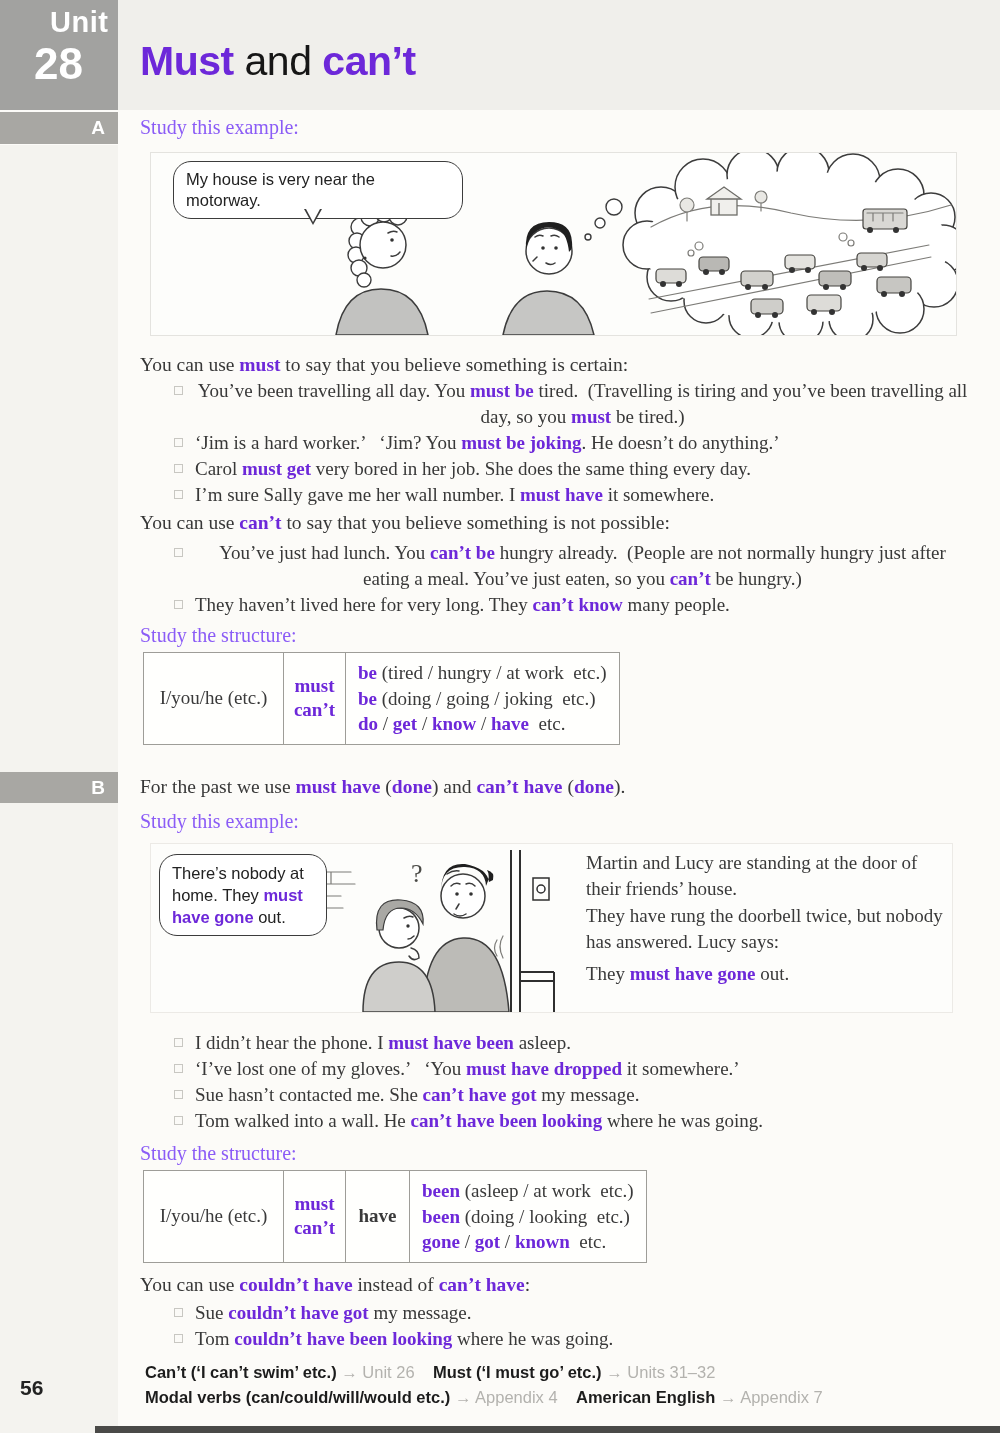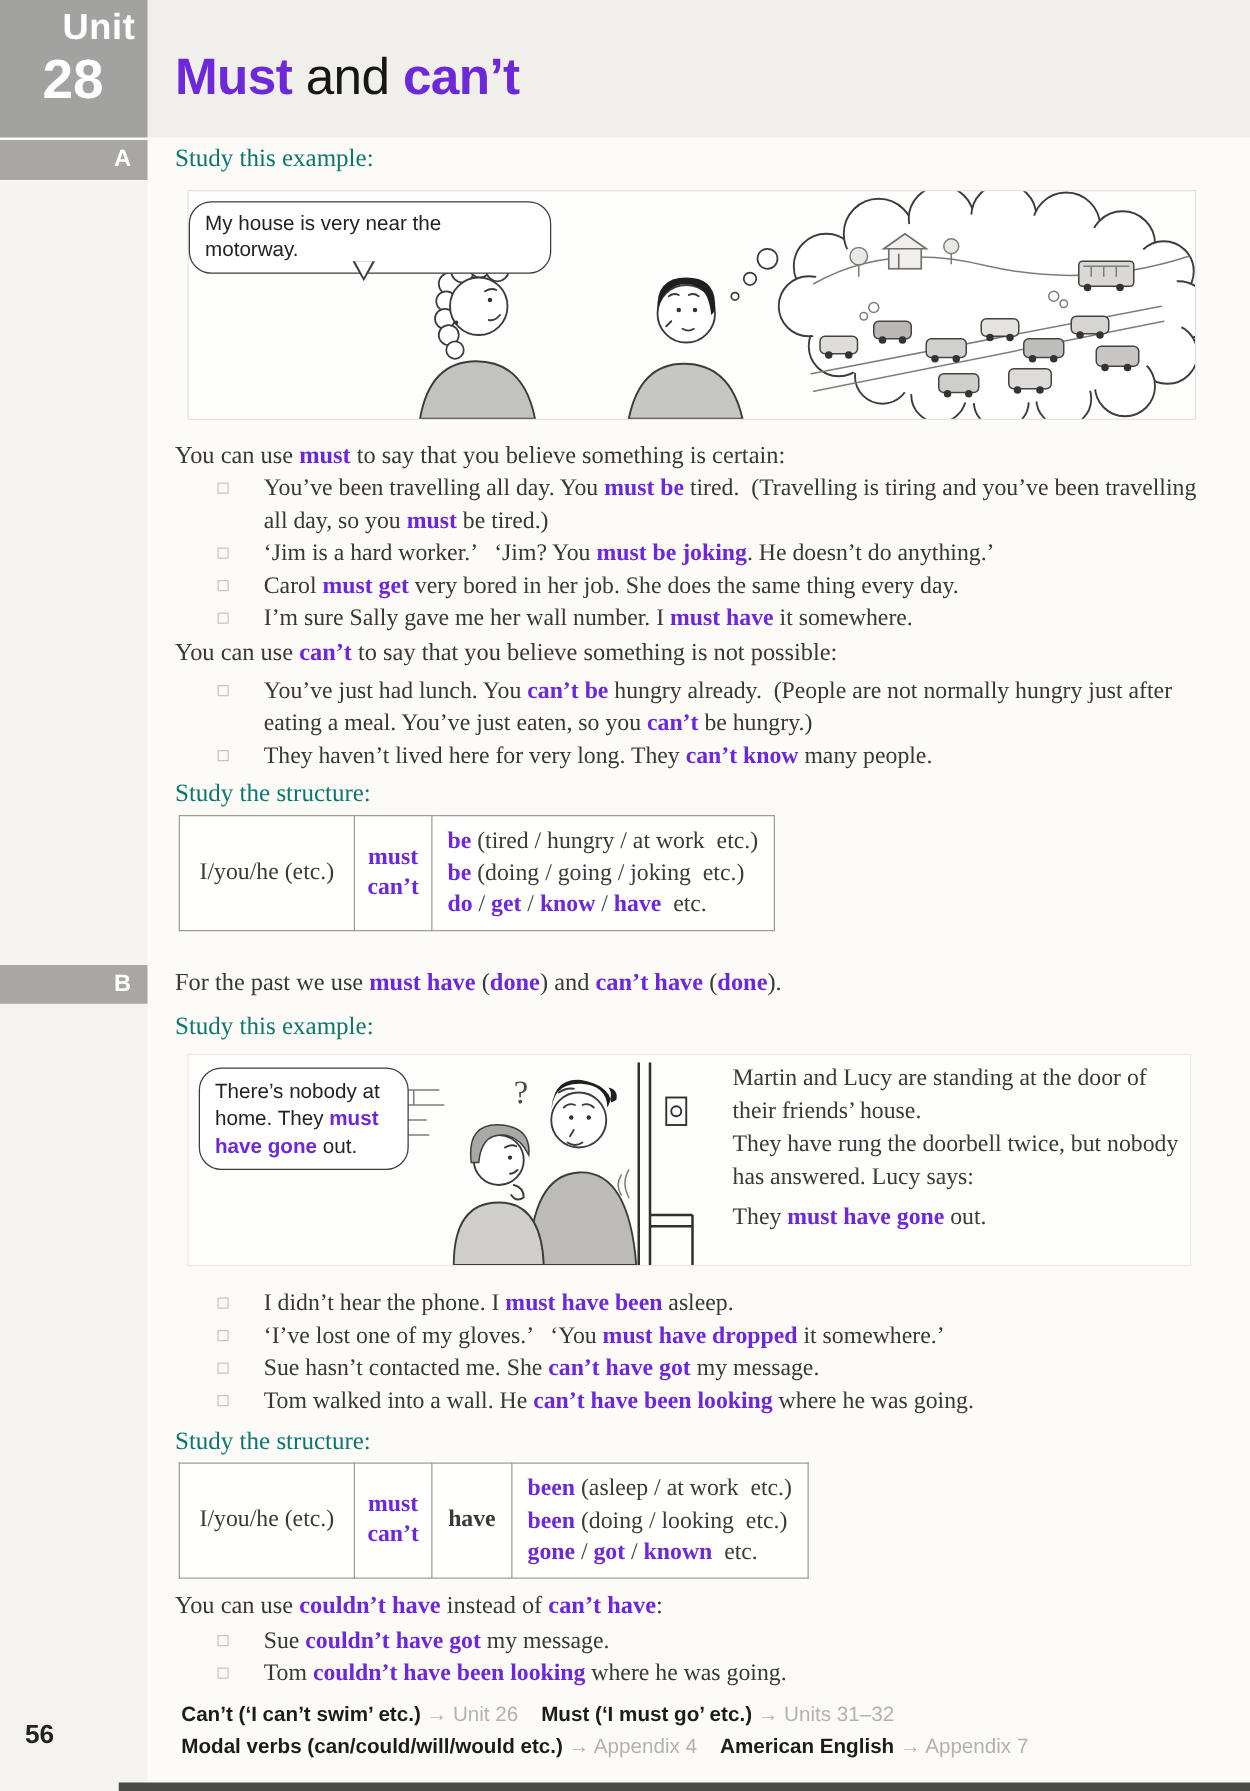--- a/index.html
+++ b/index.html
@@ -19,43 +19,43 @@
   .title { position:absolute; left:140px; top:38px; font-family:"Liberation Sans", sans-serif;
            font-size:41px; font-weight:400; color:#161616; letter-spacing:-0.5px; }
   .title .bseg { font-weight:700; }
   .band { position:absolute; left:0; width:118px; height:32px; background:#a8a7a3;
           color:#fff; font-family:"Liberation Sans", sans-serif; font-weight:700; font-size:19px;
           display:flex; align-items:center; justify-content:flex-end; padding-right:13px; }
   .band-a { top:112px; }
   .band-b { top:772px; height:31px; }
 
   .blk { position:absolute; left:140px; width:830px; }
-  .lead { font-size:20px; color:#0f766e; }
+  .lead { font-size:20px; color:#8b5cf6; }
   .bseg { font-weight:700; color:#6d28d9; }
   .seg  { white-space:pre-wrap; }
 
   
   .panel { position:absolute; background:#fdfdfb; border:1px solid #e4e3df; }
   .panel-a { left:150px; top:152px; width:807px; height:184px; }
   .panel-b { left:150px; top:843px; width:803px; height:170px; }
   .bubble { position:absolute; border:1.6px solid #3c3c3c; border-radius:18px; background:#fff;
             font-family:"Liberation Sans", sans-serif; font-size:16.5px; color:#222;
             padding:7px 12px; line-height:21px; }
   .bubble:after, .bubble:before { content:""; position:absolute; }
   .tail:after { left:130px; bottom:-16px; border:9px solid transparent; border-top:16px solid #3c3c3c; }
   .tail:before{ left:132px; bottom:-11px; border:7px solid transparent; border-top:13px solid #fff; z-index:2; }
-  .bubble1 { left:0; top:8px; width:290px; }
+  .bubble1 { left:22px; top:8px; width:290px; }
   .bubble2 { left:312px; top:8px; width:182px; }
   .bubble2:after { left:28px; } .bubble2:before { left:30px; }
   .bubble-b { left:8px; top:10px; width:168px; line-height:22px; }
   .bubble-b:after { left:90px; } .bubble-b:before { left:92px; }
   .svg-abs { position:absolute; }
 
   
-  .bullet-row { display:flex; gap:28px; margin-left:34px; }
+  .bullet-row { display:flex; gap:12px; margin-left:34px;text-align:center; }
   .bullet-sq { flex:none; width:9px; height:9px; border:1.5px solid #c8c7c2; background:#fbfaf7; margin-top:8px; }
   .btext { font-size:19px; line-height:26px; white-space:pre-wrap; }
   .para  { font-size:19.5px; line-height:26px; white-space:pre-wrap; }
 
   
   table.structure { border-collapse:collapse; background:#fffffd; }
   table.structure td { border:1px solid #9e9d98; font-size:19px; color:#3a3a3a; vertical-align:middle; }
   td.c-subject { width:140px; text-align:center; padding:0 8px; }
   td.c-aux     { width:62px;  text-align:center; line-height:24px; }
   td.c-have    { width:64px;  text-align:center; }

